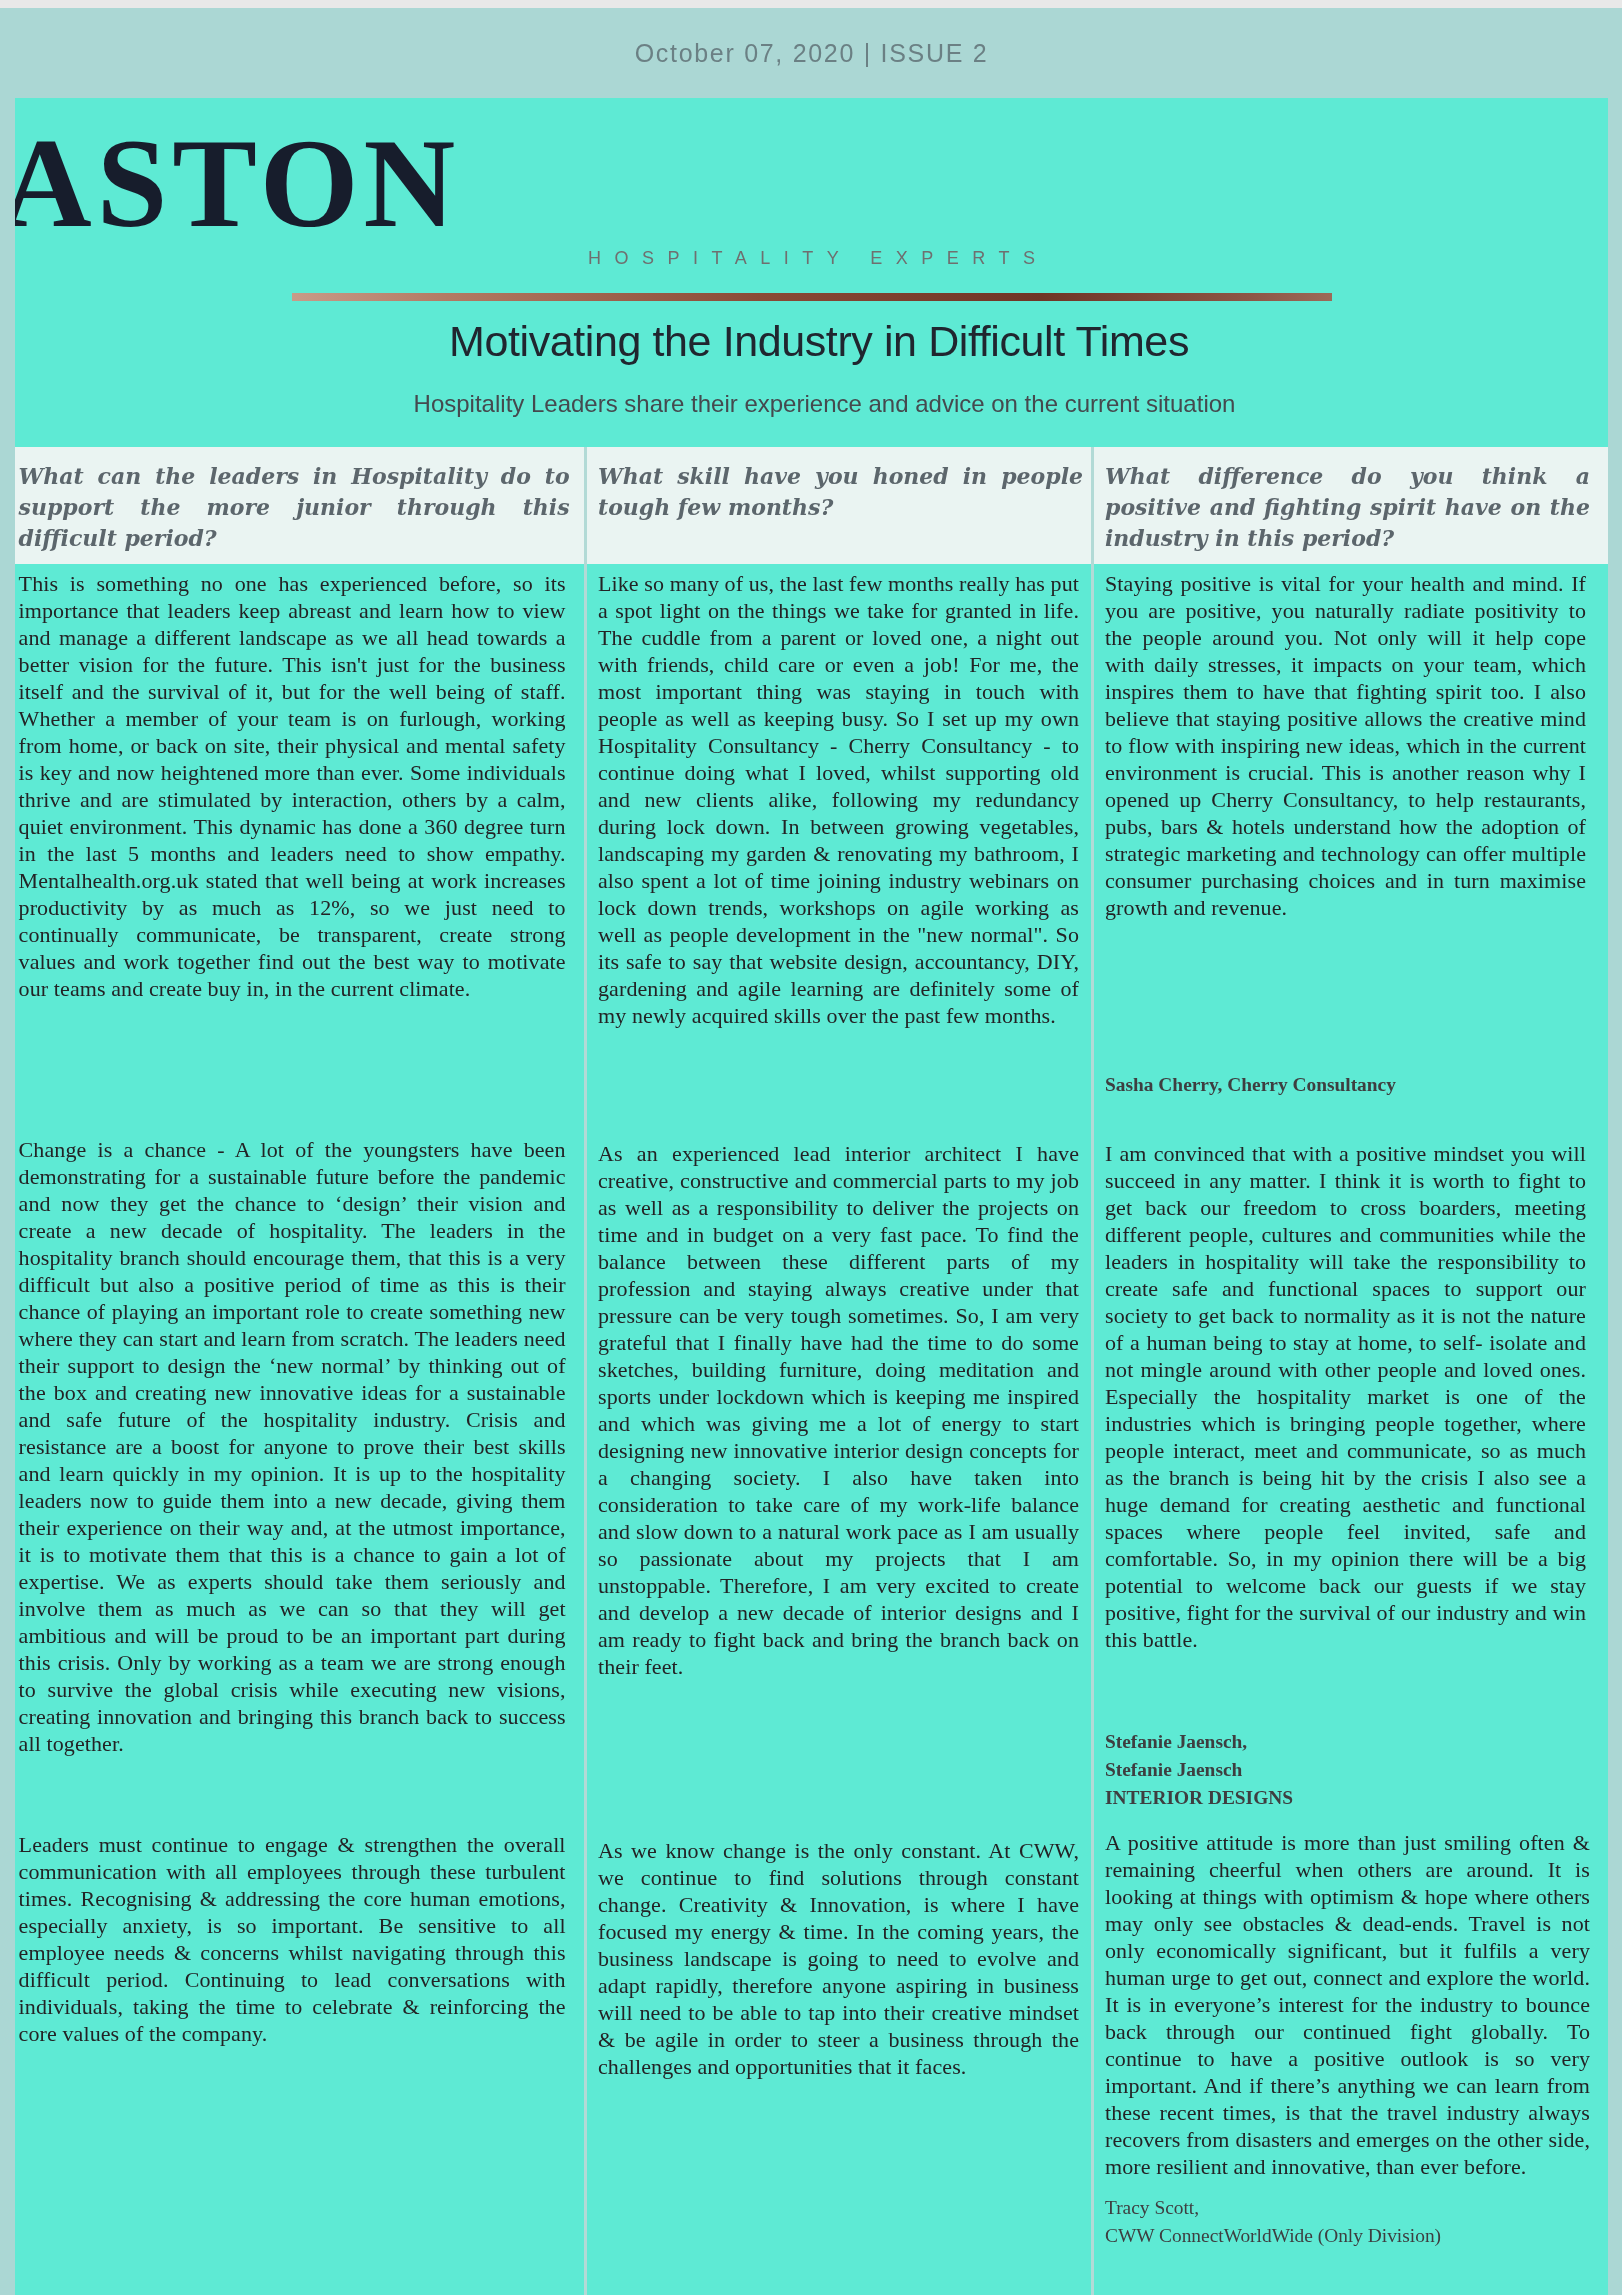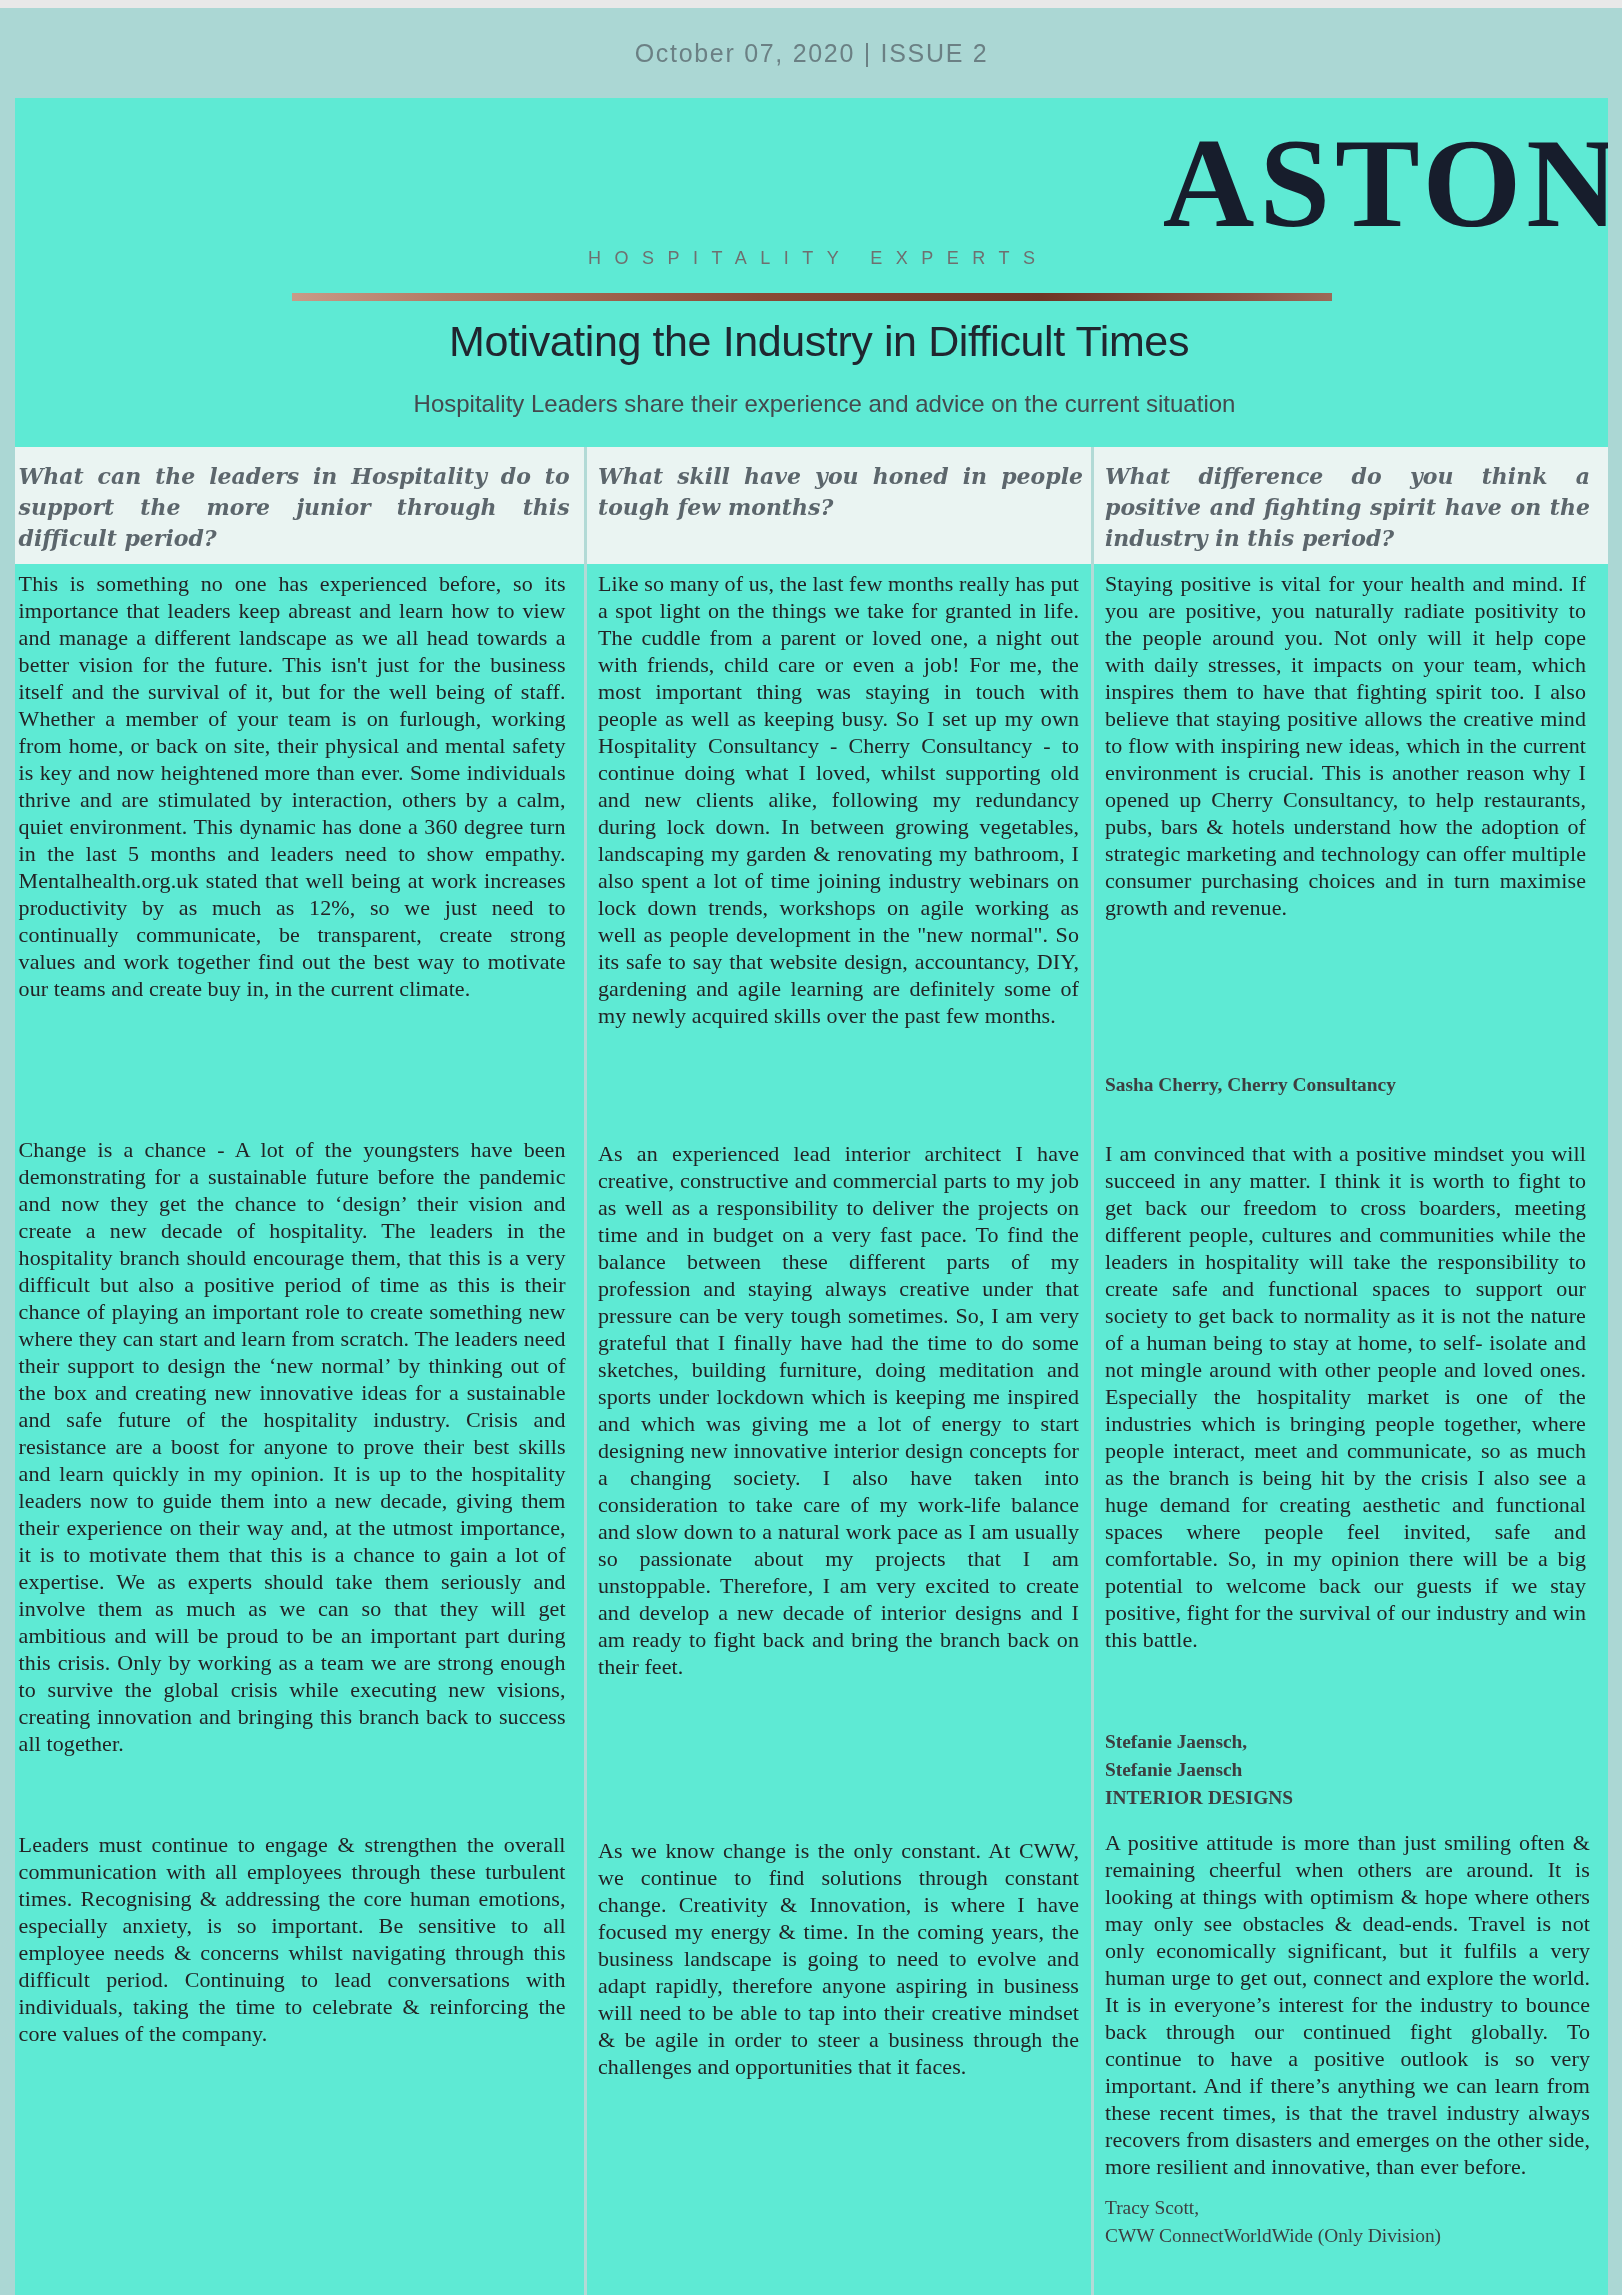--- a/index.html
+++ b/index.html
@@ -21,21 +21,21 @@
     background:#abd7d4;z-index:5;
     display:flex;align-items:center;justify-content:center;
   }
   .date{
     font-family:"Liberation Sans","DejaVu Sans",sans-serif;
     font-size:25px;color:#6b8084;letter-spacing:1.7px;
   }
   
   .logo-name{
     position:absolute;top:112px;left:0;right:0;
-    text-align:right;
+    text-align:left;
     font-family:"Liberation Serif","DejaVu Serif",serif;
     font-weight:700;font-size:127px;line-height:127px;
     color:#171d2c;letter-spacing:5px;
   }
   .logo-tagline{
     position:absolute;top:240px;left:0;right:0;
     text-align:center;
     font-family:"Liberation Sans","DejaVu Sans",sans-serif;
     font-size:18px;font-weight:500;color:#6f6f6f;letter-spacing:13.5px;
     text-indent:13.5px; 

